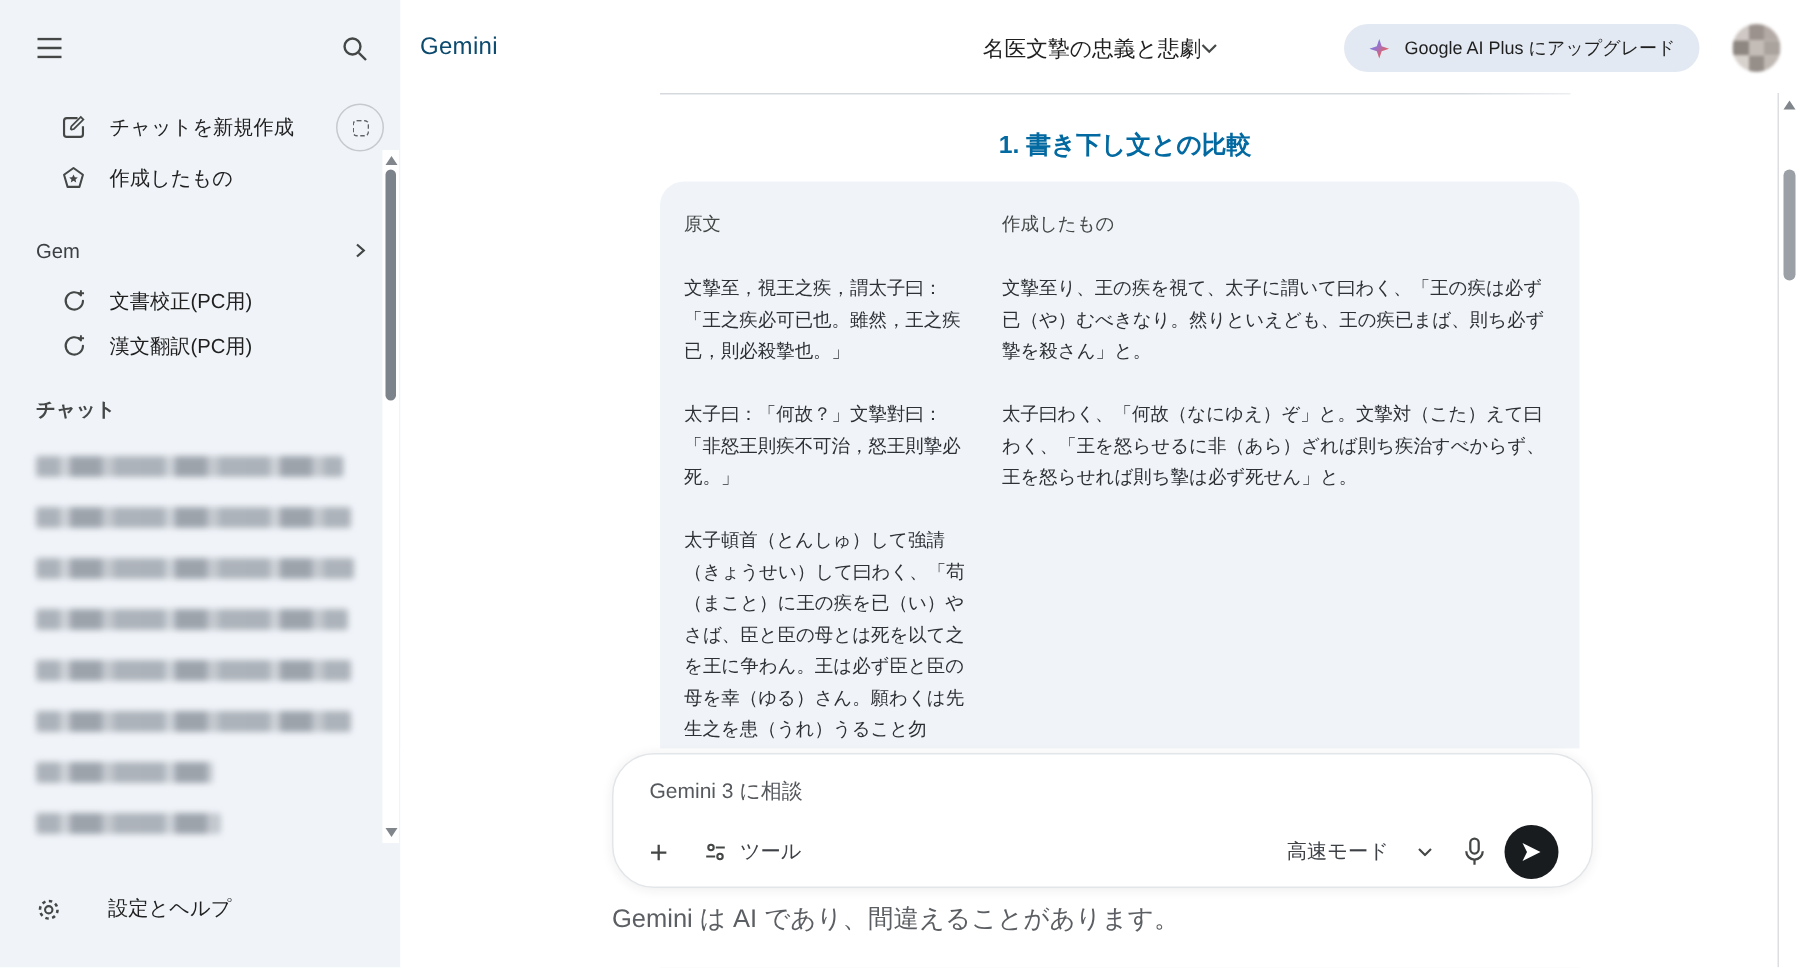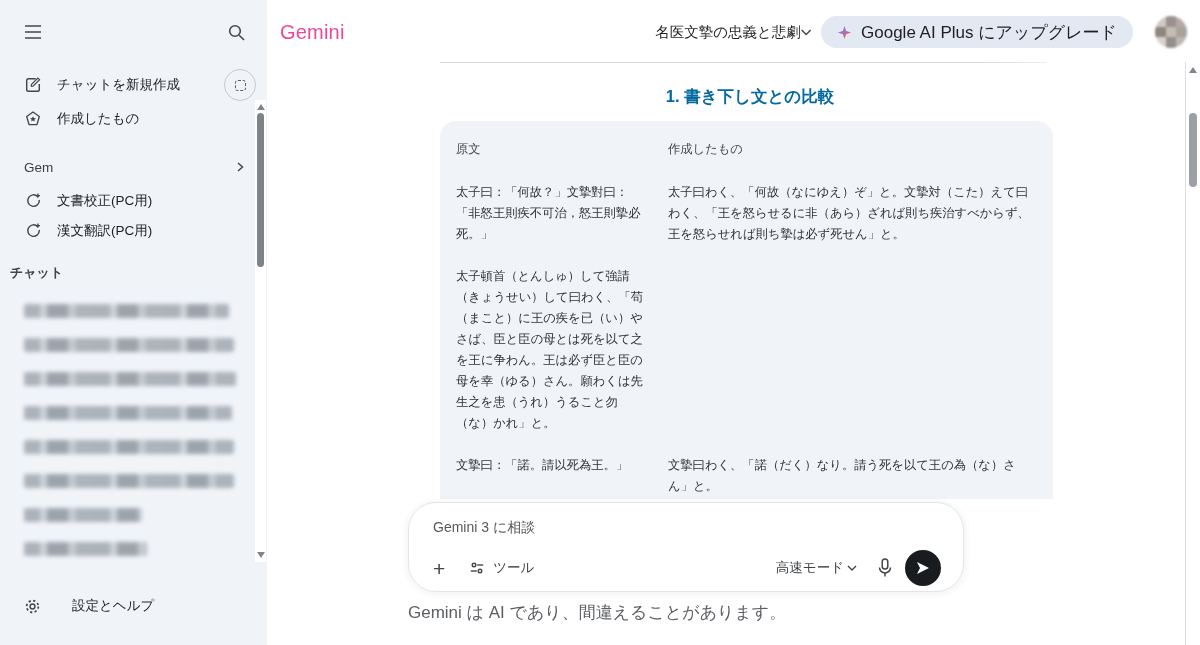--- a/index.html
+++ b/index.html
@@ -4,64 +4,64 @@
 <style>
   * { margin:0; padding:0; box-sizing:border-box; }
   html,body { width:1200px; height:645px; overflow:hidden; }
   body { font-family:"Liberation Sans","DejaVu Sans",sans-serif; background:#fff; color:#1f1f1f; }
   .app { display:flex; width:1200px; height:645px; overflow:hidden; }
 
   
   .sidebar { width:267px; min-width:267px; height:645px; background:#f0f4f9; position:relative; font-size:13.5px; color:#1f1f1f; }
   .sb-top { height:64px; display:flex; align-items:center; justify-content:space-between; padding:0 22px 0 24px; }
   .iconbtn { background:none; border:none; cursor:pointer; display:flex; align-items:center; justify-content:center; padding:0; }
-  .sb-row { display:flex; align-items:center; gap:15px; padding-left:24px; height:34px; cursor:pointer; }
+  .sb-row { display:flex; align-items:center; gap:15px; padding-left:40px; height:34px; cursor:pointer; }
   .sb-row.newchat { margin-top:4px; padding-right:11px; }
   .pin-btn { margin-left:auto; width:32px; height:32px; border-radius:50%; border:1px solid #c6cacf; background:transparent; display:flex; align-items:center; justify-content:center; cursor:pointer; }
   .dashed-square { width:11px; height:11px; border:1.4px dashed #5f6368; border-radius:3px; }
   .sb-section { margin-top:20px; height:22px; display:flex; align-items:center; justify-content:space-between; padding:0 22px 0 24px; cursor:pointer; color:#3c4043; font-size:13.5px; }
   .sb-row.gem { height:30px; }
   .sb-row.gem.first { margin-top:8px; }
-  .sb-chats-hdr { margin-top:16px; padding-left:10px; height:22px; display:flex; align-items:center; color:#444746; font-weight:bold; font-size:13px; }
+  .sb-chats-hdr { margin-top:16px; padding-left:24px; height:22px; display:flex; align-items:center; color:#444746; font-weight:bold; font-size:13px; }
   .chat-list { margin-top:20px; padding-left:24px; }
   .chat-bar { height:14px; border-radius:2px; margin-bottom:20px; filter:blur(2.3px); opacity:.78; cursor:pointer;
      background:repeating-linear-gradient(90deg,#99a0a8 0 16px,#c3c8cf 16px 23px,#868d96 23px 44px,#b7bcc3 44px 52px,#9aa1a9 52px 70px); }
   .sb-settings { position:absolute; bottom:28px; left:24px; display:flex; align-items:center; gap:31px; height:22px; cursor:pointer; }
   .sb-scrollbar { position:absolute; top:100px; right:1px; width:11px; height:462px; background:#fff; }
   .sb-thumb { position:absolute; top:13px; left:2px; width:7px; height:154px; background:#7d838a; border-radius:4px; }
   .tri-up { width:0; height:0; border-left:4px solid transparent; border-right:4px solid transparent; border-bottom:6px solid #80868b; margin:4px auto 0; }
   .tri-down { width:0; height:0; border-left:4px solid transparent; border-right:4px solid transparent; border-top:6px solid #80868b; position:absolute; bottom:4px; left:1.5px; }
   .sb-label { color:#1f1f1f; }
 
   
   .main { flex:1; position:relative; background:#fff; height:645px; overflow:hidden; }
   .m-header { height:64px; display:flex; align-items:center; padding:0 13px; position:relative; }
-  .logo { font-size:20px; color:#ec4899; letter-spacing:.2px; }
+  .logo { font-size:16px; color:#0c4a6e; letter-spacing:.2px; }
   .title-wrap { position:absolute; left:50%; transform:translateX(-50%); display:flex; align-items:center; gap:0; font-size:14.5px; color:#1f1f1f; cursor:pointer;font-family:Liberation Mono, monospace; }
   .header-right { margin-left:auto; display:flex; align-items:center; gap:22px; }
-  .upgrade { height:32px; border-radius:16px; background:#e3e9f2; border:none; display:flex; align-items:center; gap:9px; padding:0 16px; font-size:17px; color:#1f1f1f; cursor:pointer; font-family:inherit; }
+  .upgrade { height:32px; border-radius:16px; background:#e3e9f2; border:none; display:flex; align-items:center; gap:9px; padding:0 16px; font-size:12px; color:#1f1f1f; cursor:pointer; font-family:inherit; }
   .avatar { width:32px; height:32px; border-radius:50%; overflow:hidden; display:grid; grid-template-columns:repeat(3,1fr); grid-template-rows:repeat(3,1fr); filter:blur(1.2px); cursor:pointer; }
   .avatar div { width:100%; height:100%; }
   .top-divider { position:absolute; top:62px; left:173px; width:607px; height:1px; background:linear-gradient(to right,#d5d9dd 88%,#eceef0); }
 
   .content { margin-left:173px; width:613px; }
   .content h2 { margin:22px 0 13px 7px; font-size:16.5px; font-weight:bold; color:#0369a1;text-align:center; }
   .ctable { background:#f0f4f9; border-radius:16px; padding:13px 16px 18px; font-size:12.3px; line-height:21px; color:#2d3135; }
   .trow { display:grid; grid-template-columns:192px 1fr; column-gap:20px; }
   .thead { color:#444746; padding:5px 0 1px; }
   #table-body .trow { margin-top:21px; }
 
   .bottom-area { position:absolute; left:0; right:15px; bottom:0; height:146px; background:#fff; z-index:5; }
-  .composer { width:556px; height:90px; margin:3px 0 0 141px; border-radius:28px; background:#fff; border:1px solid #e3e6e9; box-shadow:0 1px 8px rgba(32,33,36,.08); padding:16px 22px 0 24px; cursor:text; }
+  .composer { width:654px; height:90px; margin:3px 0 0 141px; border-radius:28px; background:#fff; border:1px solid #e3e6e9; box-shadow:0 1px 8px rgba(32,33,36,.08); padding:16px 22px 0 24px; cursor:text; }
   .ph { font-size:14px; color:#55585c; }
   .composer-row { display:flex; align-items:center; margin-top:13px; }
   .crow-btn { background:none; border:none; display:flex; align-items:center; gap:8px; cursor:pointer; font-family:inherit; font-size:13.5px; color:#3d4146; padding:0; }
   .plus { font-size:21px; color:#444746; line-height:1; font-weight:400; }
   .tools { margin-left:24px; }
-  .mode { margin-left:auto; gap:3px; }
+  .mode { margin-left:auto; gap:19px; }
   .mic { margin-left:20px; }
   .send { margin-left:12px; width:36px; height:36px; border-radius:50%; background:#191c1f; border:none; display:flex; align-items:center; justify-content:center; cursor:pointer; }
   .disclaimer { margin:9px 0 0 141px; width:654px; font-size:17px; color:#5b5e62; }
 
   .main-scrollbar { position:absolute; top:62px; right:0; bottom:0; width:15px; background:#fff; border-left:1px solid #dcdee1; z-index:10; }
   .m-thumb { position:absolute; top:51px; left:3px; width:8px; height:74px; background:#9aa0a6; border-radius:4px; }
 </style>
 </head>
 <body>
 
@@ -192,20 +192,24 @@
 
     <div class="content">
       <h2>1. 書き下し文との比較</h2>
       <div class="ctable">
         <div class="trow thead">
           <div>原文</div>
           <div>作成したもの</div>
         </div>
         <div id="table-body">
             <div class="trow">
+              <div>文摯至，視王之疾，謂太子曰：「王之疾必可已也。雖然，王之疾已，則必殺摯也。」</div>
+              <div>文摯至り、王の疾を視て、太子に謂いて曰わく、「王の疾は必ず已（や）むべきなり。然りといえども、王の疾已まば、則ち必ず摯を殺さん」と。</div>
+            </div>
+            <div class="trow">
               <div>太子曰：「何故？」文摯對曰：「非怒王則疾不可治，怒王則摯必死。」</div>
               <div>太子曰わく、「何故（なにゆえ）ぞ」と。文摯対（こた）えて曰わく、「王を怒らせるに非（あら）ざれば則ち疾治すべからず、王を怒らせれば則ち摯は必ず死せん」と。</div>
             </div>
             <div class="trow">
               <div>太子頓首（とんしゅ）して強請（きょうせい）して曰わく、「苟（まこと）に王の疾を已（い）やさば、臣と臣の母とは死を以て之を王に争わん。王は必ず臣と臣の母を幸（ゆる）さん。願わくは先生之を患（うれ）うること勿（な）かれ」と。</div>
             </div>
             <div class="trow">
               <div>文摯曰：「諾。請以死為王。」</div>
               <div>文摯曰わく、「諾（だく）なり。請う死を以て王の為（な）さん」と。</div>
             </div>

